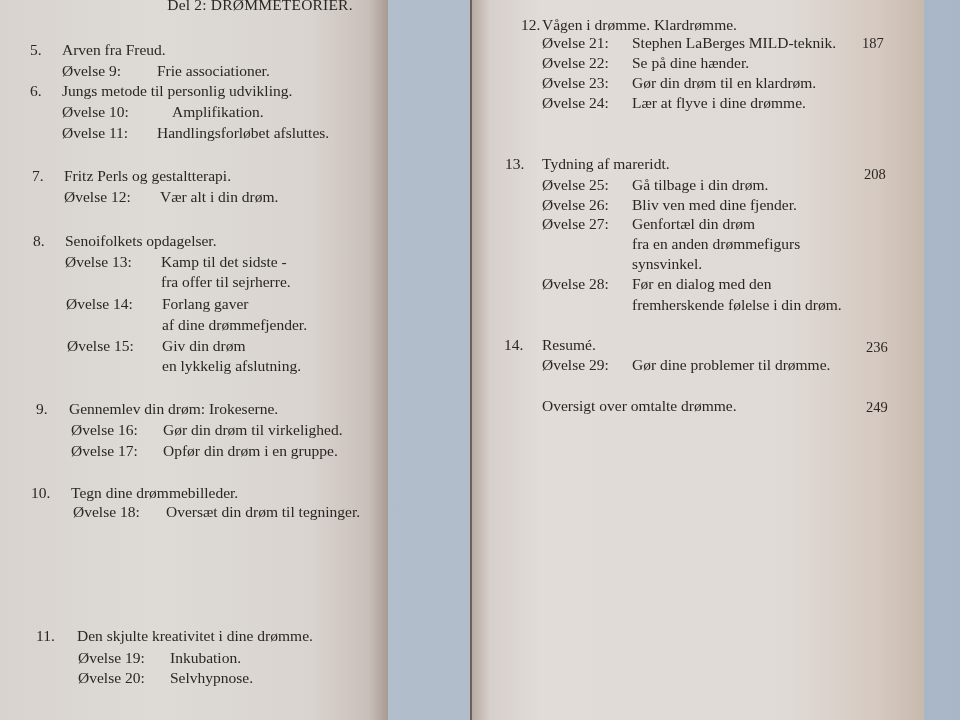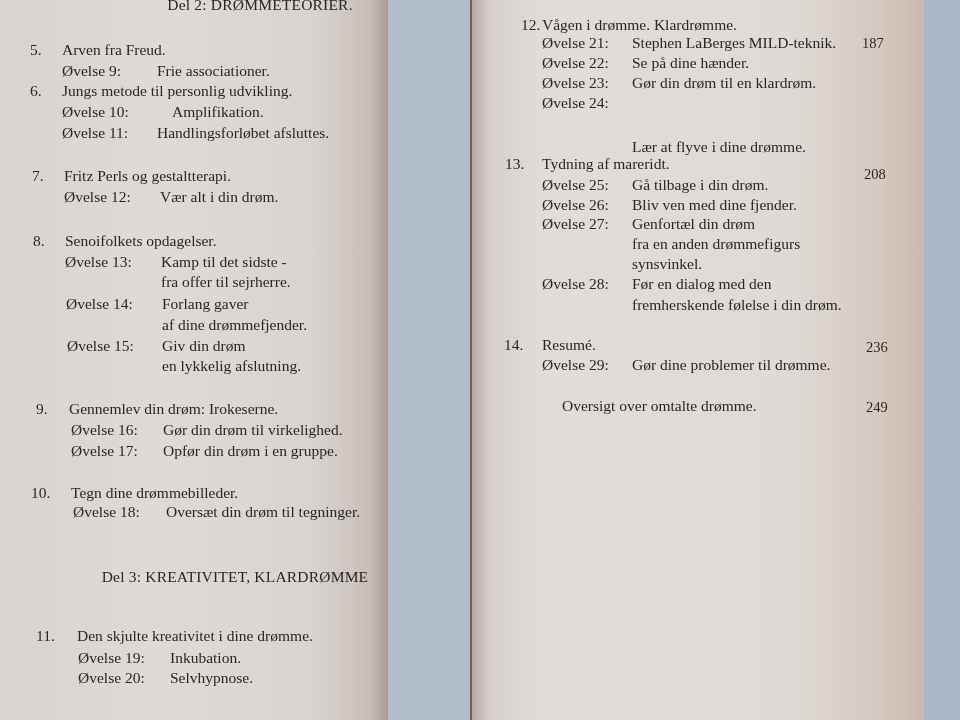--- a/index.html
+++ b/index.html
@@ -90,21 +90,20 @@
 
   <div class="entry" style="left:0; top:0;">
     <span class="num" style="left:31px; top:483px;">10.</span>
     <span class="title" style="left:71px; top:483px;">Tegn dine drømmebilleder.</span>
     <span class="pg" style="left:425px; top:476px;">159</span>
     <span class="ex-label" style="left:73px; top:502px;">Øvelse 18:</span>
     <span class="ex-text" style="left:166px; top:502px;">Oversæt din drøm til tegninger.</span>
   </div>
 
   <div class="part-heading" style="left:85px; top:566px; width:300px;">
-    <div>Del 3: KREATIVITET, KLARDRØMME</div>
   </div>
 
   <div class="entry" style="left:0; top:0;">
     <span class="num" style="left:36px; top:626px;">11.</span>
     <span class="title" style="left:77px; top:626px;">Den skjulte kreativitet i dine drømme.</span>
     <span class="pg" style="left:428px; top:620px;">173</span>
     <span class="ex-label" style="left:78px; top:648px;">Øvelse 19:</span>
     <span class="ex-text" style="left:170px; top:648px;">Inkubation.</span>
     <span class="ex-label" style="left:78px; top:668px;">Øvelse 20:</span>
     <span class="ex-text" style="left:170px; top:668px;">Selvhypnose.</span>
@@ -119,21 +118,21 @@
     <span class="num" style="left:49px; top:15px;">12.</span>
     <span class="title" style="left:70px; top:15px;">Vågen i drømme. Klardrømme.</span>
     <span class="pg" style="left:390px; top:33px;">187</span>
     <span class="ex-label" style="left:70px; top:33px;">Øvelse 21:</span>
     <span class="ex-text" style="left:160px; top:33px;">Stephen LaBerges MILD-teknik.</span>
     <span class="ex-label" style="left:70px; top:53px;">Øvelse 22:</span>
     <span class="ex-text" style="left:160px; top:53px;">Se på dine hænder.</span>
     <span class="ex-label" style="left:70px; top:73px;">Øvelse 23:</span>
     <span class="ex-text" style="left:160px; top:73px;">Gør din drøm til en klardrøm.</span>
     <span class="ex-label" style="left:70px; top:93px;">Øvelse 24:</span>
-    <span class="ex-text" style="left:160px; top:93px;margin-top:44px;">Lær at flyve i dine drømme.</span>
+    <span class="ex-text" style="left:160px; top:93px;">Lær at flyve i dine drømme.</span>
   </div>
 
   <div class="entry" style="left:0; top:0;">
     <span class="num" style="left:33px; top:154px;">13.</span>
     <span class="title" style="left:70px; top:154px;">Tydning af mareridt.</span>
     <span class="pg" style="left:392px; top:164px;">208</span>
     <span class="ex-label" style="left:70px; top:175px;">Øvelse 25:</span>
     <span class="ex-text" style="left:160px; top:175px;">Gå tilbage i din drøm.</span>
     <span class="ex-label" style="left:70px; top:195px;">Øvelse 26:</span>
     <span class="ex-text" style="left:160px; top:195px;">Bliv ven med dine fjender.</span>
@@ -148,16 +147,16 @@
 
   <div class="entry" style="left:0; top:0;">
     <span class="num" style="left:32px; top:335px;text-align:right;">14.</span>
     <span class="title" style="left:70px; top:335px;">Resumé.</span>
     <span class="pg" style="left:394px; top:337px;">236</span>
     <span class="ex-label" style="left:70px; top:355px;">Øvelse 29:</span>
     <span class="ex-text" style="left:160px; top:355px;">Gør dine problemer til drømme.</span>
   </div>
 
   <div class="entry" style="left:0; top:0;">
-    <span class="title" style="left:70px; top:396px;margin-left:20px;">Oversigt over omtalte drømme.</span>
+    <span class="title" style="left:70px; top:396px;">Oversigt over omtalte drømme.</span>
     <span class="pg" style="left:394px; top:397px;">249</span>
   </div>
 </div>
 
 </body></html>

